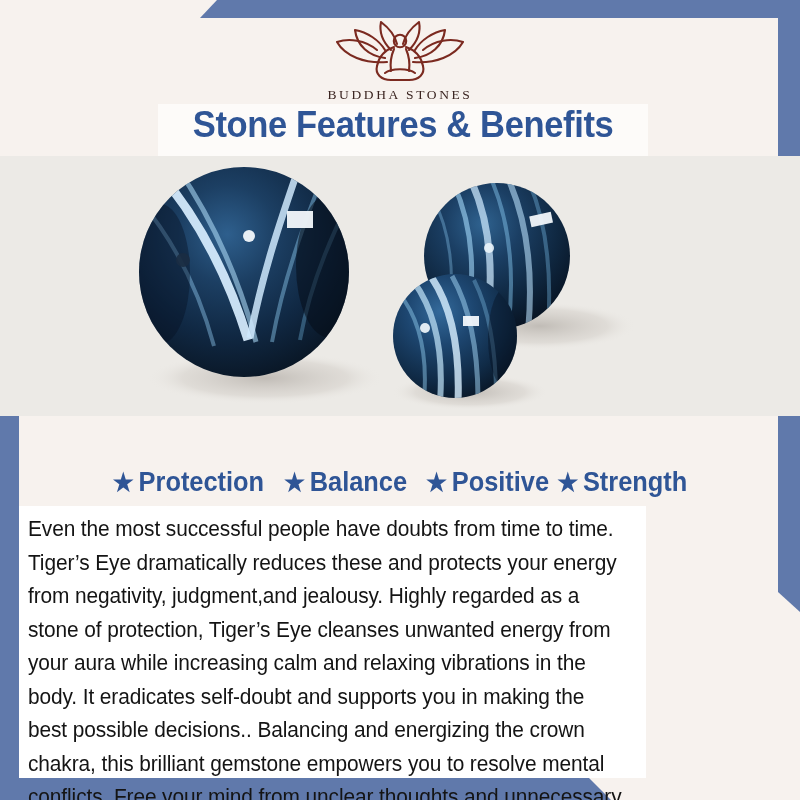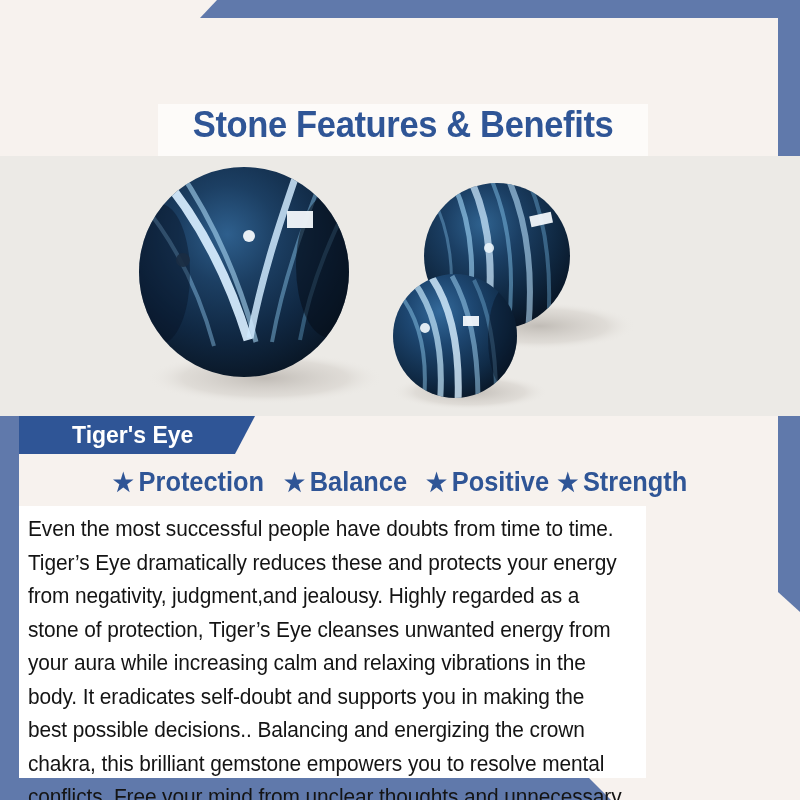--- a/index.html
+++ b/index.html
@@ -202,20 +202,52 @@
 </head>
 <body>
 
 <div id="poster">
 
   <div class="frame-top"></div>
   <div class="frame-right"></div>
   <div class="frame-left"></div>
   <div class="frame-bottom"></div>
 
+  <div class="header">
+    <div class="logo-wrap">
+      <svg class="logo-mark" width="150" height="70" viewBox="0 0 150 70" aria-hidden="true">
+        <g fill="none" stroke="#7b2a20" stroke-width="2.1" stroke-linecap="round" stroke-linejoin="round">
+
+          <path d="M62 46 C 40 48, 20 40, 12 26 C 24 22, 40 24, 52 34"></path>
+
+          <path d="M88 46 C 110 48, 130 40, 138 26 C 126 22, 110 24, 98 34"></path>
+
+          <path d="M60 42 C 44 40, 32 30, 30 14 C 42 16, 54 24, 60 34"></path>
+
+          <path d="M90 42 C 106 40, 118 30, 120 14 C 108 16, 96 24, 90 34"></path>
+
+          <path d="M66 34 C 58 26, 54 16, 56 6 C 64 12, 70 20, 72 28"></path>
+
+          <path d="M84 34 C 92 26, 96 16, 94 6 C 86 12, 80 20, 78 28"></path>
+
+          <circle cx="75" cy="25" r="6.2"></circle>
+
+          <path d="M69 31 C 60 34, 54 40, 52 50"></path>
+          <path d="M81 31 C 90 34, 96 40, 98 50"></path>
+
+          <path d="M69 33 C 66 40, 65 48, 66 55"></path>
+          <path d="M81 33 C 84 40, 85 48, 84 55"></path>
+
+          <path d="M52 50 C 50 58, 56 64, 66 64 L 84 64 C 94 64, 100 58, 98 50"></path>
+          <path d="M60 57 C 66 52, 84 52, 90 57"></path>
+        </g>
+      </svg>
+      <span class="logo-text">BUDDHA STONES</span>
+    </div>
+  </div>
 
   <div class="title-band">
     <div class="title-text">Stone Features &amp; Benefits</div>
   </div>
 
   <div class="photo">
     <svg class="photo-inner" viewBox="0 0 800 260" preserveAspectRatio="none" aria-hidden="true">
       <defs>
         <radialGradient id="sphereBig" cx="42%" cy="32%" r="78%">
           <stop offset="0%" stop-color="#2e5f8d"></stop>
@@ -297,23 +329,20 @@
         <path d="M432 122 C 452 152, 460 192, 458 246" stroke="#d8eeff" stroke-width="7" fill="none" opacity="0.9"></path>
         <path d="M452 120 C 470 152, 478 194, 478 244" stroke="#9fd0f0" stroke-width="5" fill="none" opacity="0.6"></path>
         <path d="M474 124 C 490 156, 496 196, 496 240" stroke="#7ab5db" stroke-width="4" fill="none" opacity="0.45"></path>
         <ellipse cx="508" cy="182" rx="20" ry="52" fill="#061020" opacity="0.45"></ellipse>
       </g>
       <rect x="463" y="160" width="16" height="10" fill="#f3f8fc" opacity="0.95"></rect>
       <circle cx="425" cy="172" r="5" fill="#f0f7fc" opacity="0.92"></circle>
     </svg>
   </div>
 
-  <div class="name-banner">
-    <span>Tiger's Eye</span>
-  </div>
 
   <div class="benefits">
     <div class="benefit">
       <span class="star">★</span>
       <span>Protection</span>
     </div>
     <div class="benefit">
       <span class="star">★</span>
       <span>Balance</span>
     </div>

